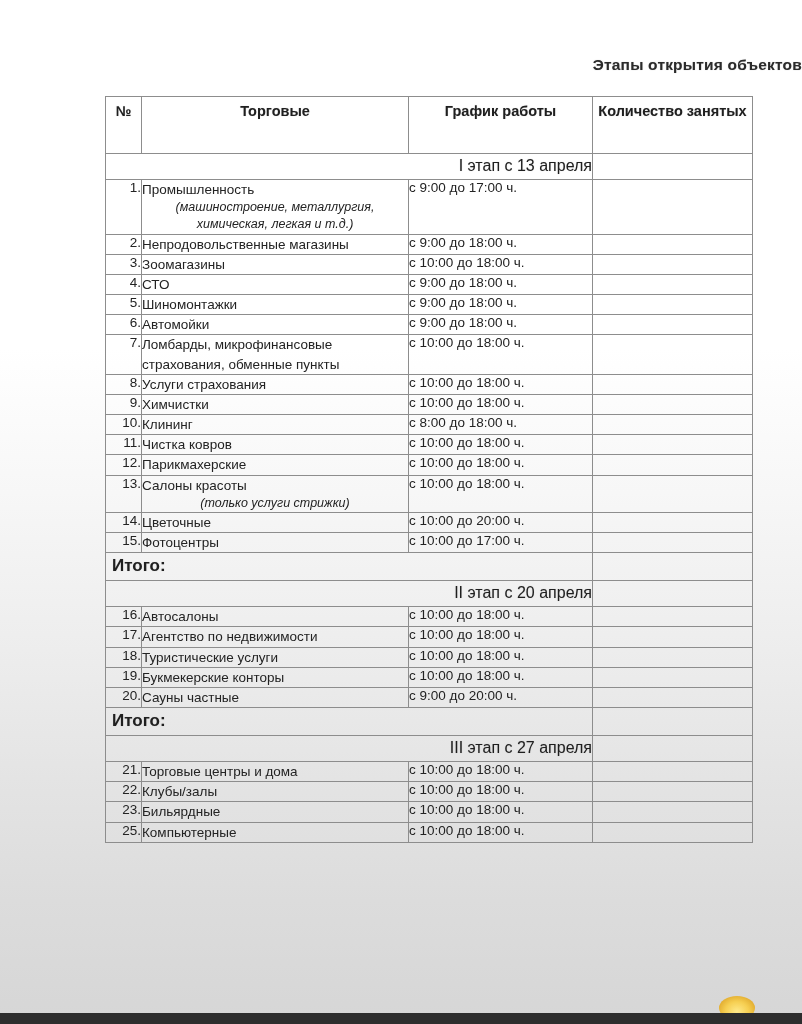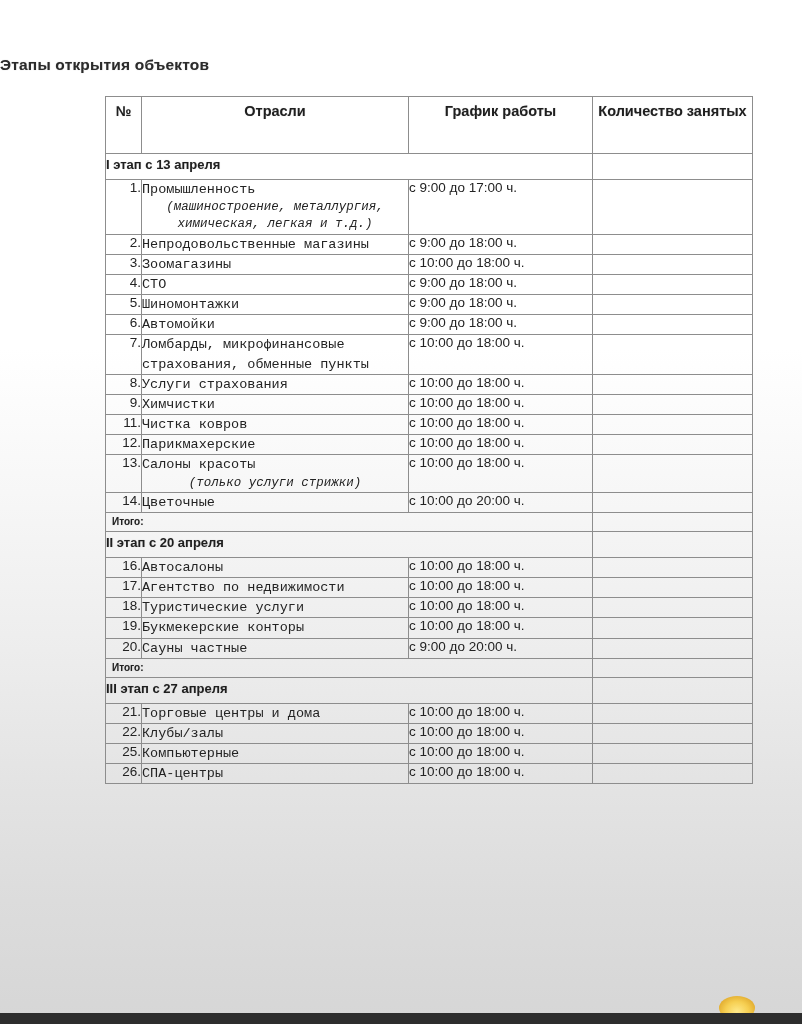--- a/index.html
+++ b/index.html
@@ -27,21 +27,21 @@
         #d6d6d6 100%);
     overflow: hidden;
   }
 
   
   #doc-title {
     position: absolute;
     top: 56px;
     left: 0;
     width: 802px;
-    text-align: left;
+    text-align: right;
     font-size: 15.5px;
     font-weight: bold;
     color: #2b2b2b;
     letter-spacing: 0.2px;
     text-shadow: 0 0 1px rgba(80,80,80,0.35);
   }
 
   
   #table-wrap {
     position: absolute;
@@ -74,51 +74,50 @@
     padding: 6px 4px 4px 4px;
     height: 46px;
     vertical-align: top;
     color: #1f1f1f;
     text-shadow: 0 0 1px rgba(90,90,90,0.30);
   }
   tr.head th.num { font-size: 14px; }
 
   
   tr.stage td {
-    text-align: left;
-    font-weight: bold;
-    font-size: 13px;
+    text-align: right;
+    font-weight: normal;
+    font-size: 16px;
     padding: 3px 0 4px 0;
     height: 18px;
     color: #1f1f1f;
     text-shadow: 0 0 1px rgba(90,90,90,0.30);
   }
 
   
   tr.total td.total-label {
     font-weight: bold;
-    font-size: 10px;
+    font-size: 17px;
     padding: 3px 0 4px 6px;
     text-align: left;
     color: #1f1f1f;
     text-shadow: 0 0 1px rgba(90,90,90,0.30);
   }
 
   
   td.num {
     text-align: right;
     padding: 2px 5px 3px 2px;
     font-size: 13.5px;
     white-space: nowrap;
   }
   td.name {
     padding: 2px 4px 3px 6px;
     font-size: 13.5px;
     line-height: 1.42;
-    font-family: Liberation Mono, monospace;
   }
   td.time {
     padding: 2px 4px 3px 6px;
     font-size: 13.5px;
     white-space: nowrap;
     margin-left: 8px;
   }
   td.count {
     padding: 2px 4px 3px 6px;
     font-size: 13.5px;
@@ -162,21 +161,21 @@
     <table class="sched">
       <colgroup>
         <col class="c-num">
           <col class="c-name">
           <col class="c-time">
           <col class="c-count">
       </colgroup>
       <thead>
         <tr class="head">
           <th class="num">№</th>
-          <th>Отрасли</th>
+          <th>Торговые</th>
           <th>График работы</th>
           <th>Количество занятых</th>
         </tr>
       </thead>
       <tbody id="tbody">
           <tr class="stage">
             <td colspan="3">I этап с 13 апреля</td>
             <td></td>
           </tr>
           <tr>
@@ -227,20 +226,26 @@
             <td class="time">с 10:00 до 18:00 ч.</td>
             <td class="count">&nbsp;</td>
           </tr>
           <tr>
             <td class="num">9.</td>
             <td class="name"><span>Химчистки</span></td>
             <td class="time">с 10:00 до 18:00 ч.</td>
             <td class="count">&nbsp;</td>
           </tr>
           <tr>
+            <td class="num">10.</td>
+            <td class="name"><span>Клининг</span></td>
+            <td class="time">с 8:00 до 18:00 ч.</td>
+            <td class="count">&nbsp;</td>
+          </tr>
+          <tr>
             <td class="num">11.</td>
             <td class="name"><span>Чистка ковров</span></td>
             <td class="time">с 10:00 до 18:00 ч.</td>
             <td class="count">&nbsp;</td>
           </tr>
           <tr>
             <td class="num">12.</td>
             <td class="name"><span>Парикмахерские</span></td>
             <td class="time">с 10:00 до 18:00 ч.</td>
             <td class="count">&nbsp;</td>
@@ -250,20 +255,26 @@
             <td class="name"><span>Салоны красоты</span><span class="note">(только услуги стрижки)</span></td>
             <td class="time">с 10:00 до 18:00 ч.</td>
             <td class="count">&nbsp;</td>
           </tr>
           <tr>
             <td class="num">14.</td>
             <td class="name"><span>Цветочные</span></td>
             <td class="time">с 10:00 до 20:00 ч.</td>
             <td class="count">&nbsp;</td>
           </tr>
+          <tr>
+            <td class="num">15.</td>
+            <td class="name"><span>Фотоцентры</span></td>
+            <td class="time">с 10:00 до 17:00 ч.</td>
+            <td class="count">&nbsp;</td>
+          </tr>
           <tr class="total">
             <td class="total-label" colspan="3">Итого:</td>
             <td>&nbsp;</td>
           </tr>
           <tr class="stage">
             <td colspan="3">II этап с 20 апреля</td>
             <td></td>
           </tr>
           <tr>
             <td class="num">16.</td>
@@ -309,28 +320,28 @@
             <td class="time">с 10:00 до 18:00 ч.</td>
             <td class="count">&nbsp;</td>
           </tr>
           <tr>
             <td class="num">22.</td>
             <td class="name"><span>Клубы/залы</span></td>
             <td class="time">с 10:00 до 18:00 ч.</td>
             <td class="count">&nbsp;</td>
           </tr>
           <tr>
+            <td class="num">23.</td>
+            <td class="name"><span>Бильярдные</span></td>
+            <td class="time">с 10:00 до 18:00 ч.</td>
+            <td class="count">&nbsp;</td>
+          </tr>
+          <tr>
             <td class="num">25.</td>
             <td class="name"><span>Компьютерные</span></td>
-            <td class="time">с 10:00 до 18:00 ч.</td>
-            <td class="count">&nbsp;</td>
-          </tr>
-          <tr>
-            <td class="num">26.</td>
-            <td class="name"><span>СПА-центры</span></td>
             <td class="time">с 10:00 до 18:00 ч.</td>
             <td class="count">&nbsp;</td>
           </tr>
         </tbody>
     </table>
   </div>
 
   <div id="sticker-blob"></div>
   <div id="bottom-bar"></div>
 

